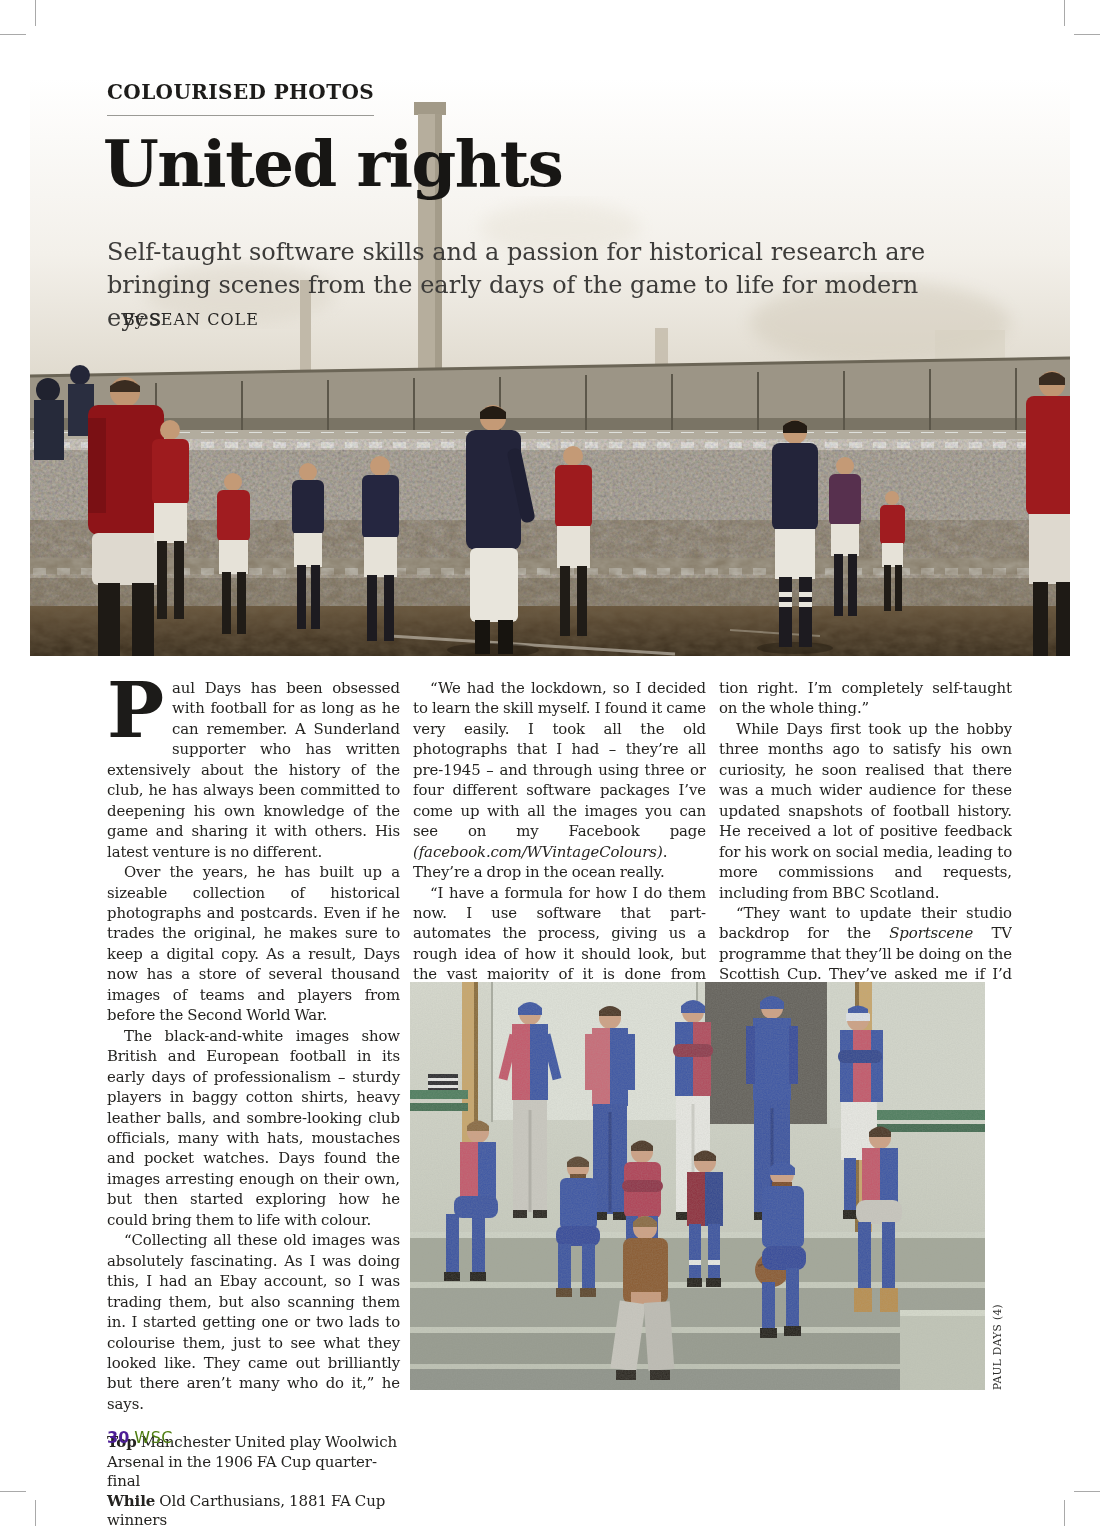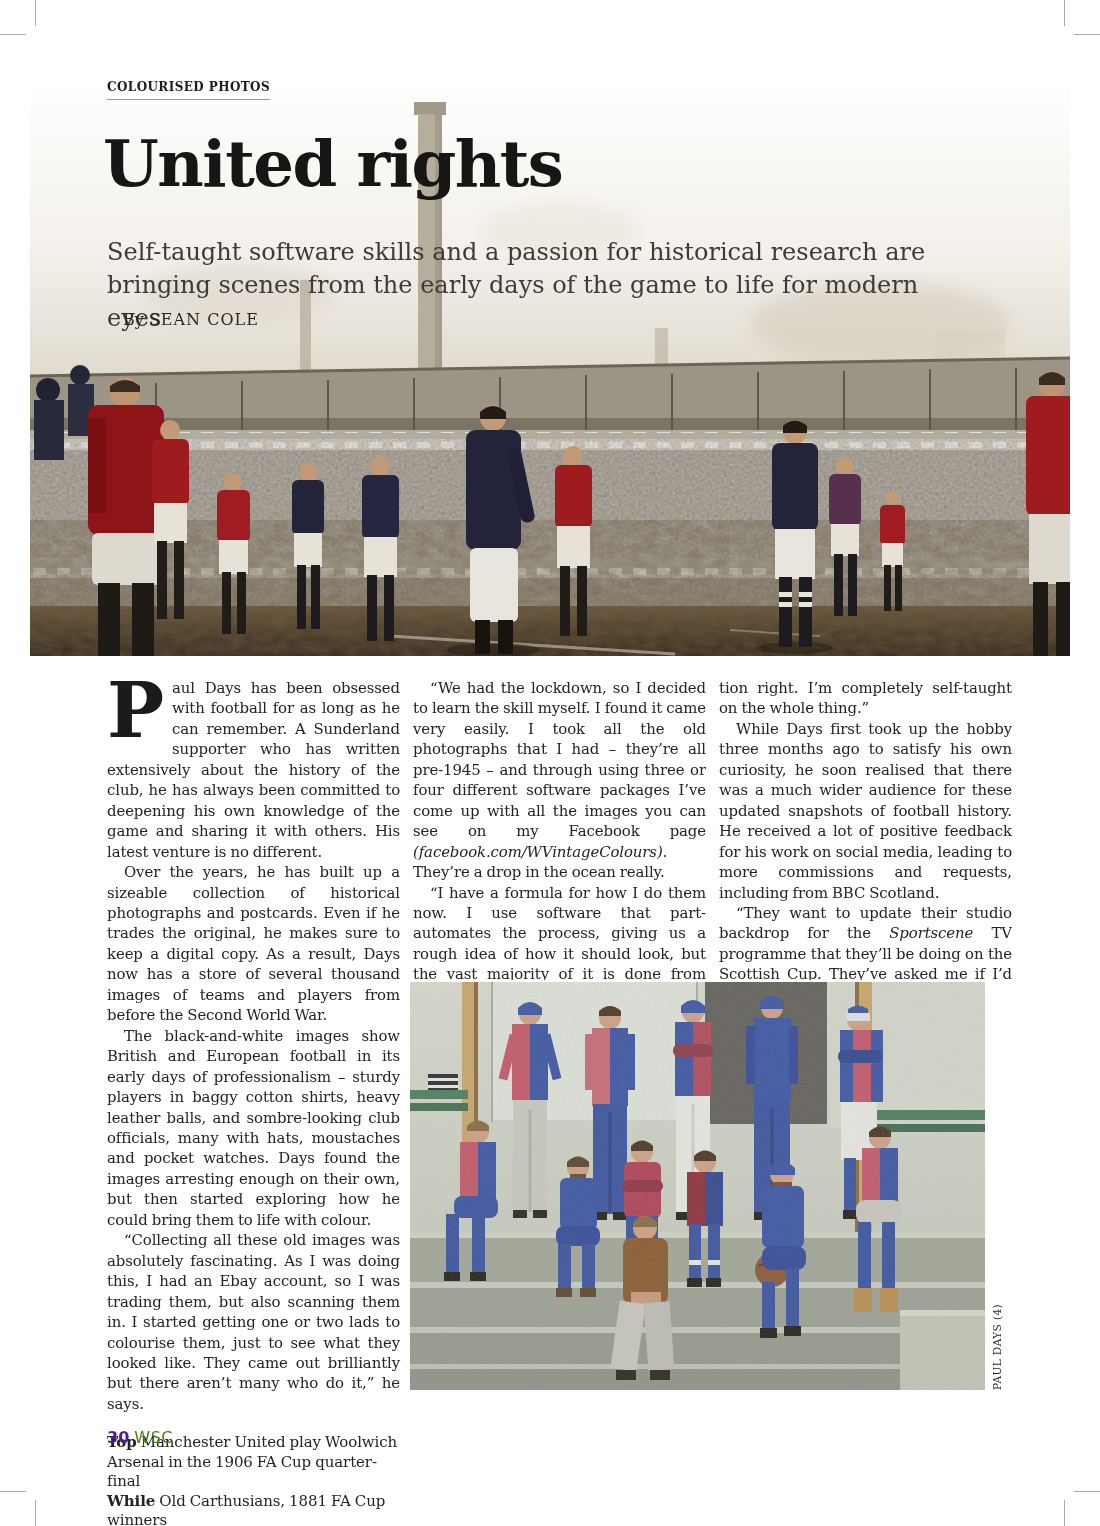--- a/index.html
+++ b/index.html
@@ -2,22 +2,22 @@
 <html><head>
 <meta charset="utf-8">
 <style>
   html,body{margin:0;padding:0;background:#ffffff;}
   .page{position:relative;width:1100px;height:1526px;background:#ffffff;overflow:hidden;
         font-family:"DejaVu Serif", serif;color:#222;}
   
   .mark{position:absolute;background:#a9a9a9;}
   
   .kicker{position:absolute;left:107px;top:80px;font-family:"DejaVu Serif",serif;
-          font-weight:bold;font-size:12px;letter-spacing:.4px;color:#1d1c1a;
-          padding-bottom:5px;border-bottom:1px solid #9a9a96;z-index:6;}
+          font-weight:bold;font-size:20px;letter-spacing:.4px;color:#1d1c1a;
+          padding-bottom:11px;border-bottom:1px solid #9a9a96;z-index:6;}
   .headline{position:absolute;left:103px;top:126px;font-family:"DejaVu Serif",serif;
             font-weight:bold;font-size:64px;letter-spacing:-1.5px;color:#171614;z-index:6;}
   .standfirst{position:absolute;left:107px;top:236px;width:852px;
               font-size:24px;line-height:33px;color:#3c3b39;z-index:6;}
   .byline{position:absolute;left:123px;top:310px;font-size:16px;color:#292826;z-index:6;}
   .byline .author{text-transform:uppercase;letter-spacing:1px;}
   
   .main-photo{position:absolute;left:30px;top:78px;width:1040px;height:578px;z-index:1;}
   .team-photo{position:absolute;left:410px;top:982px;width:575px;height:408px;z-index:4;}
   .photo-credit{position:absolute;left:991px;top:1282px;height:108px;z-index:5;

